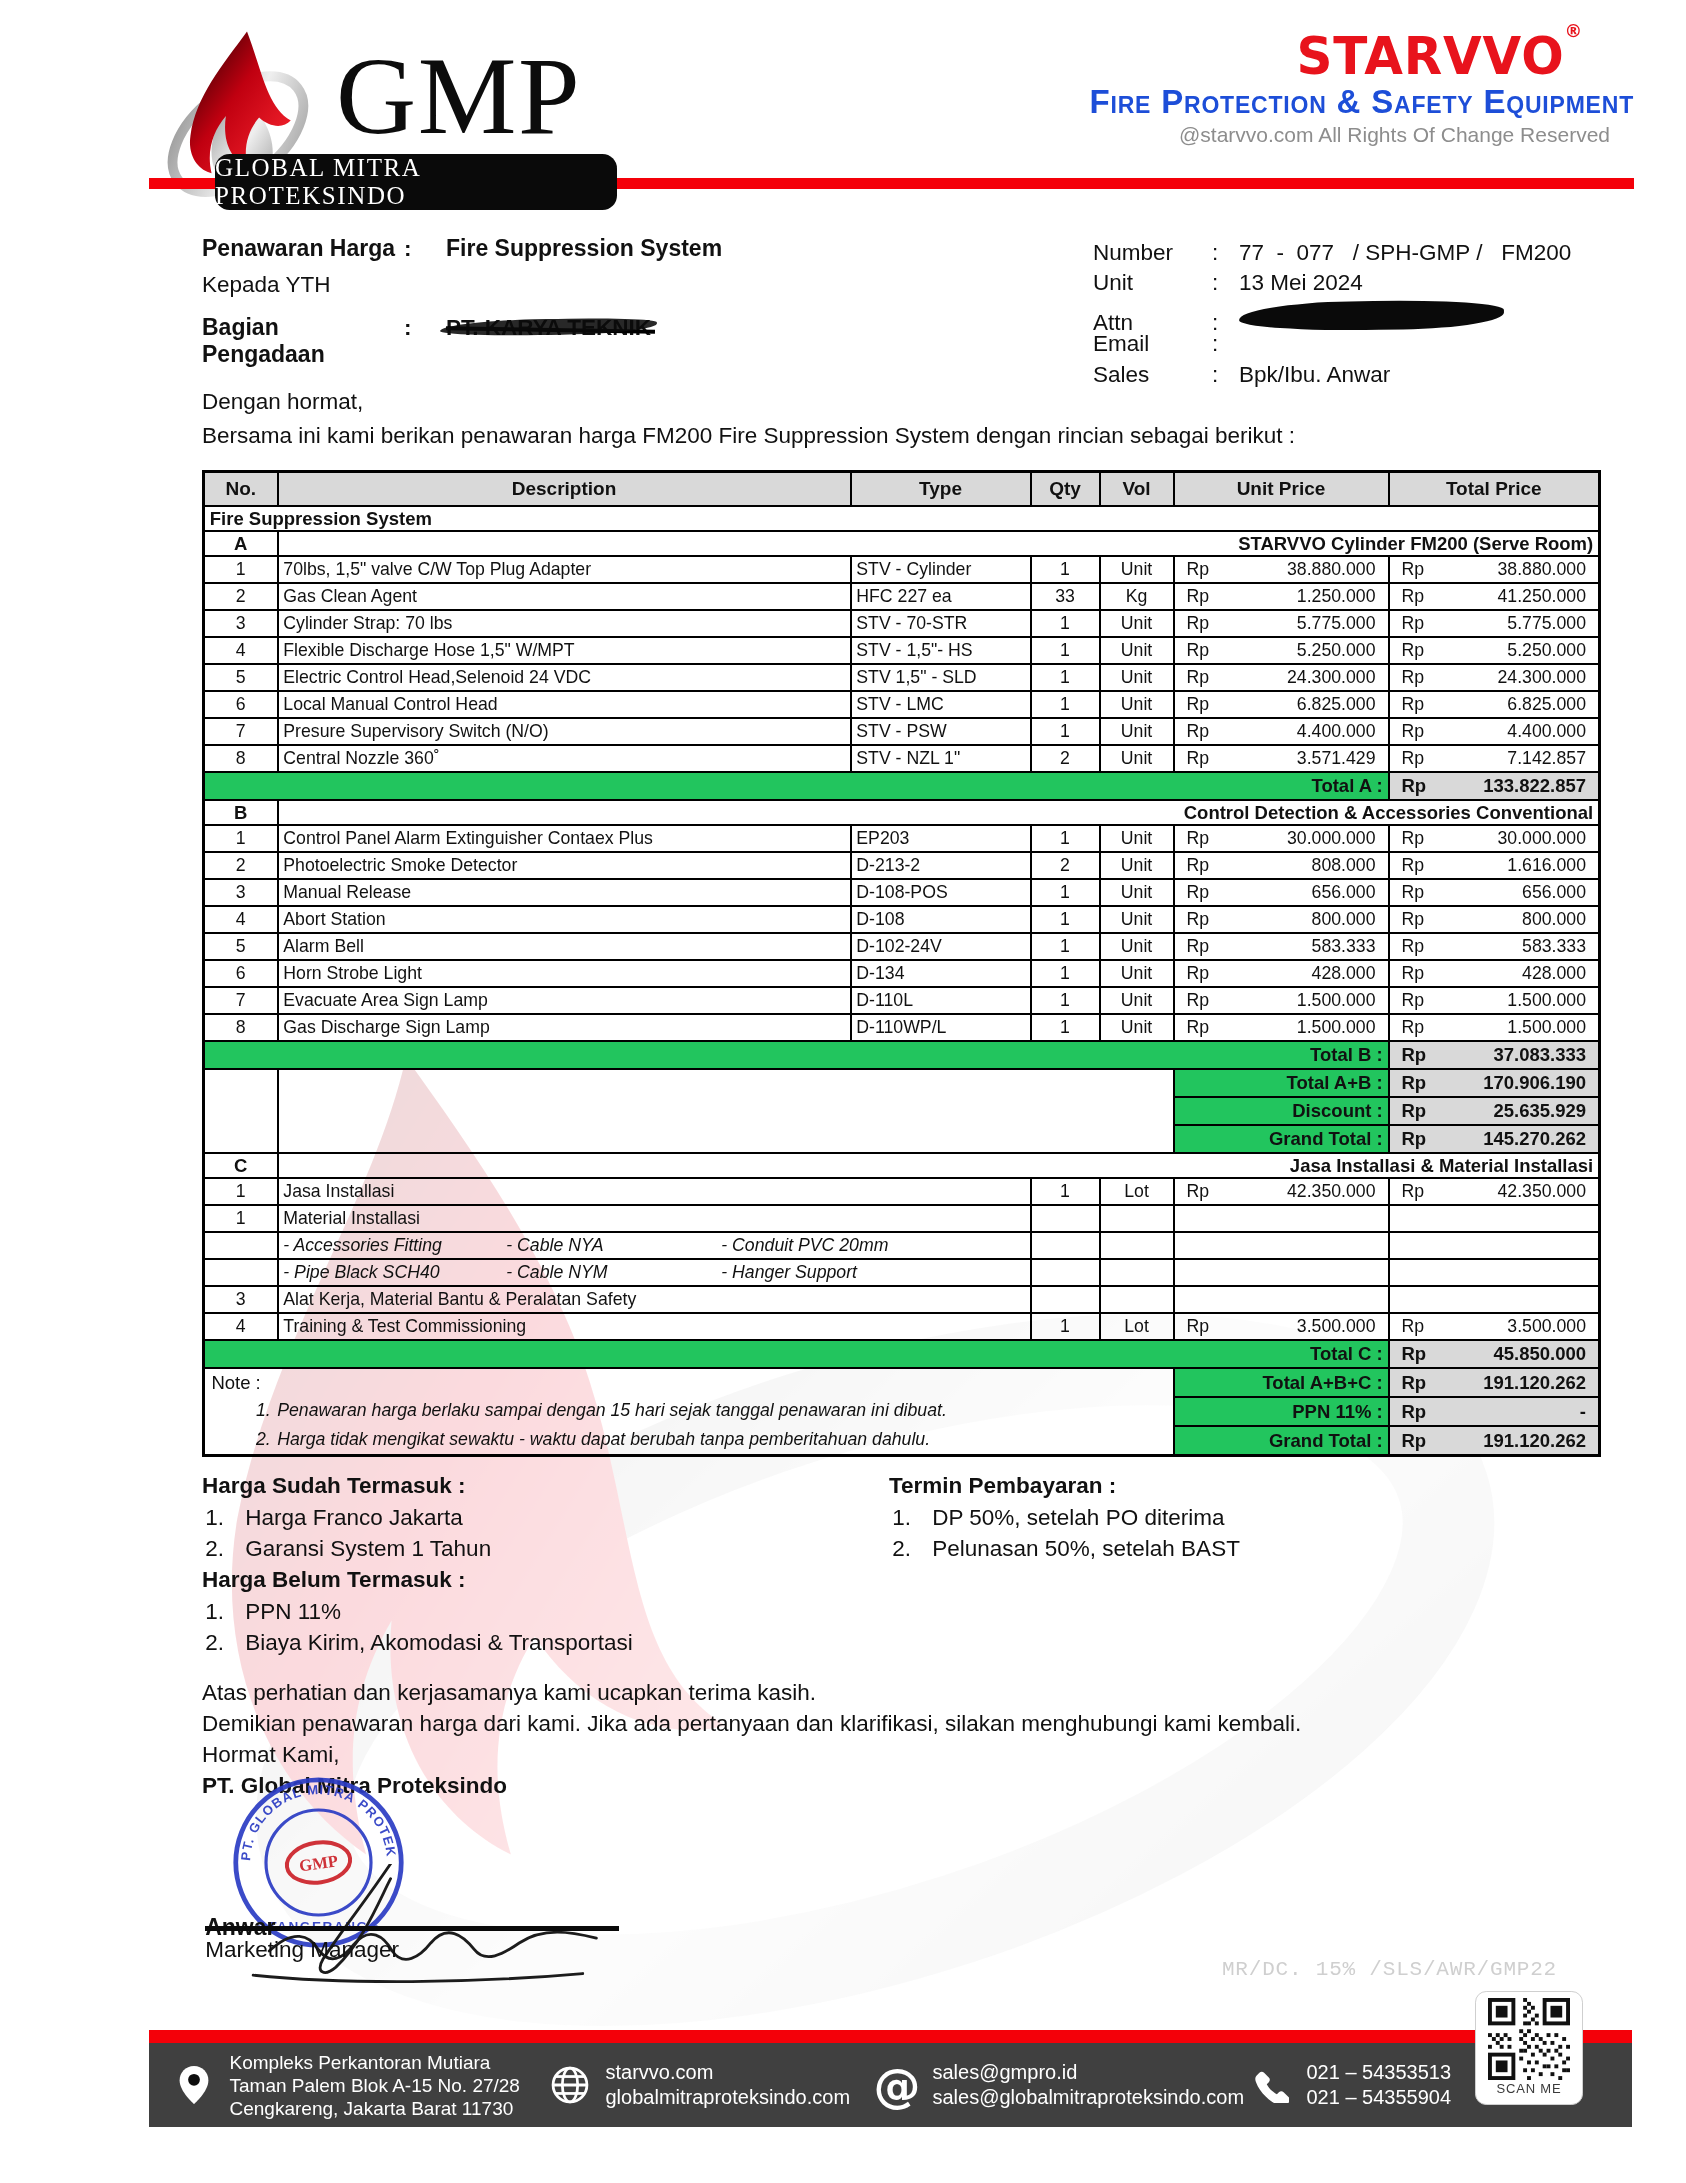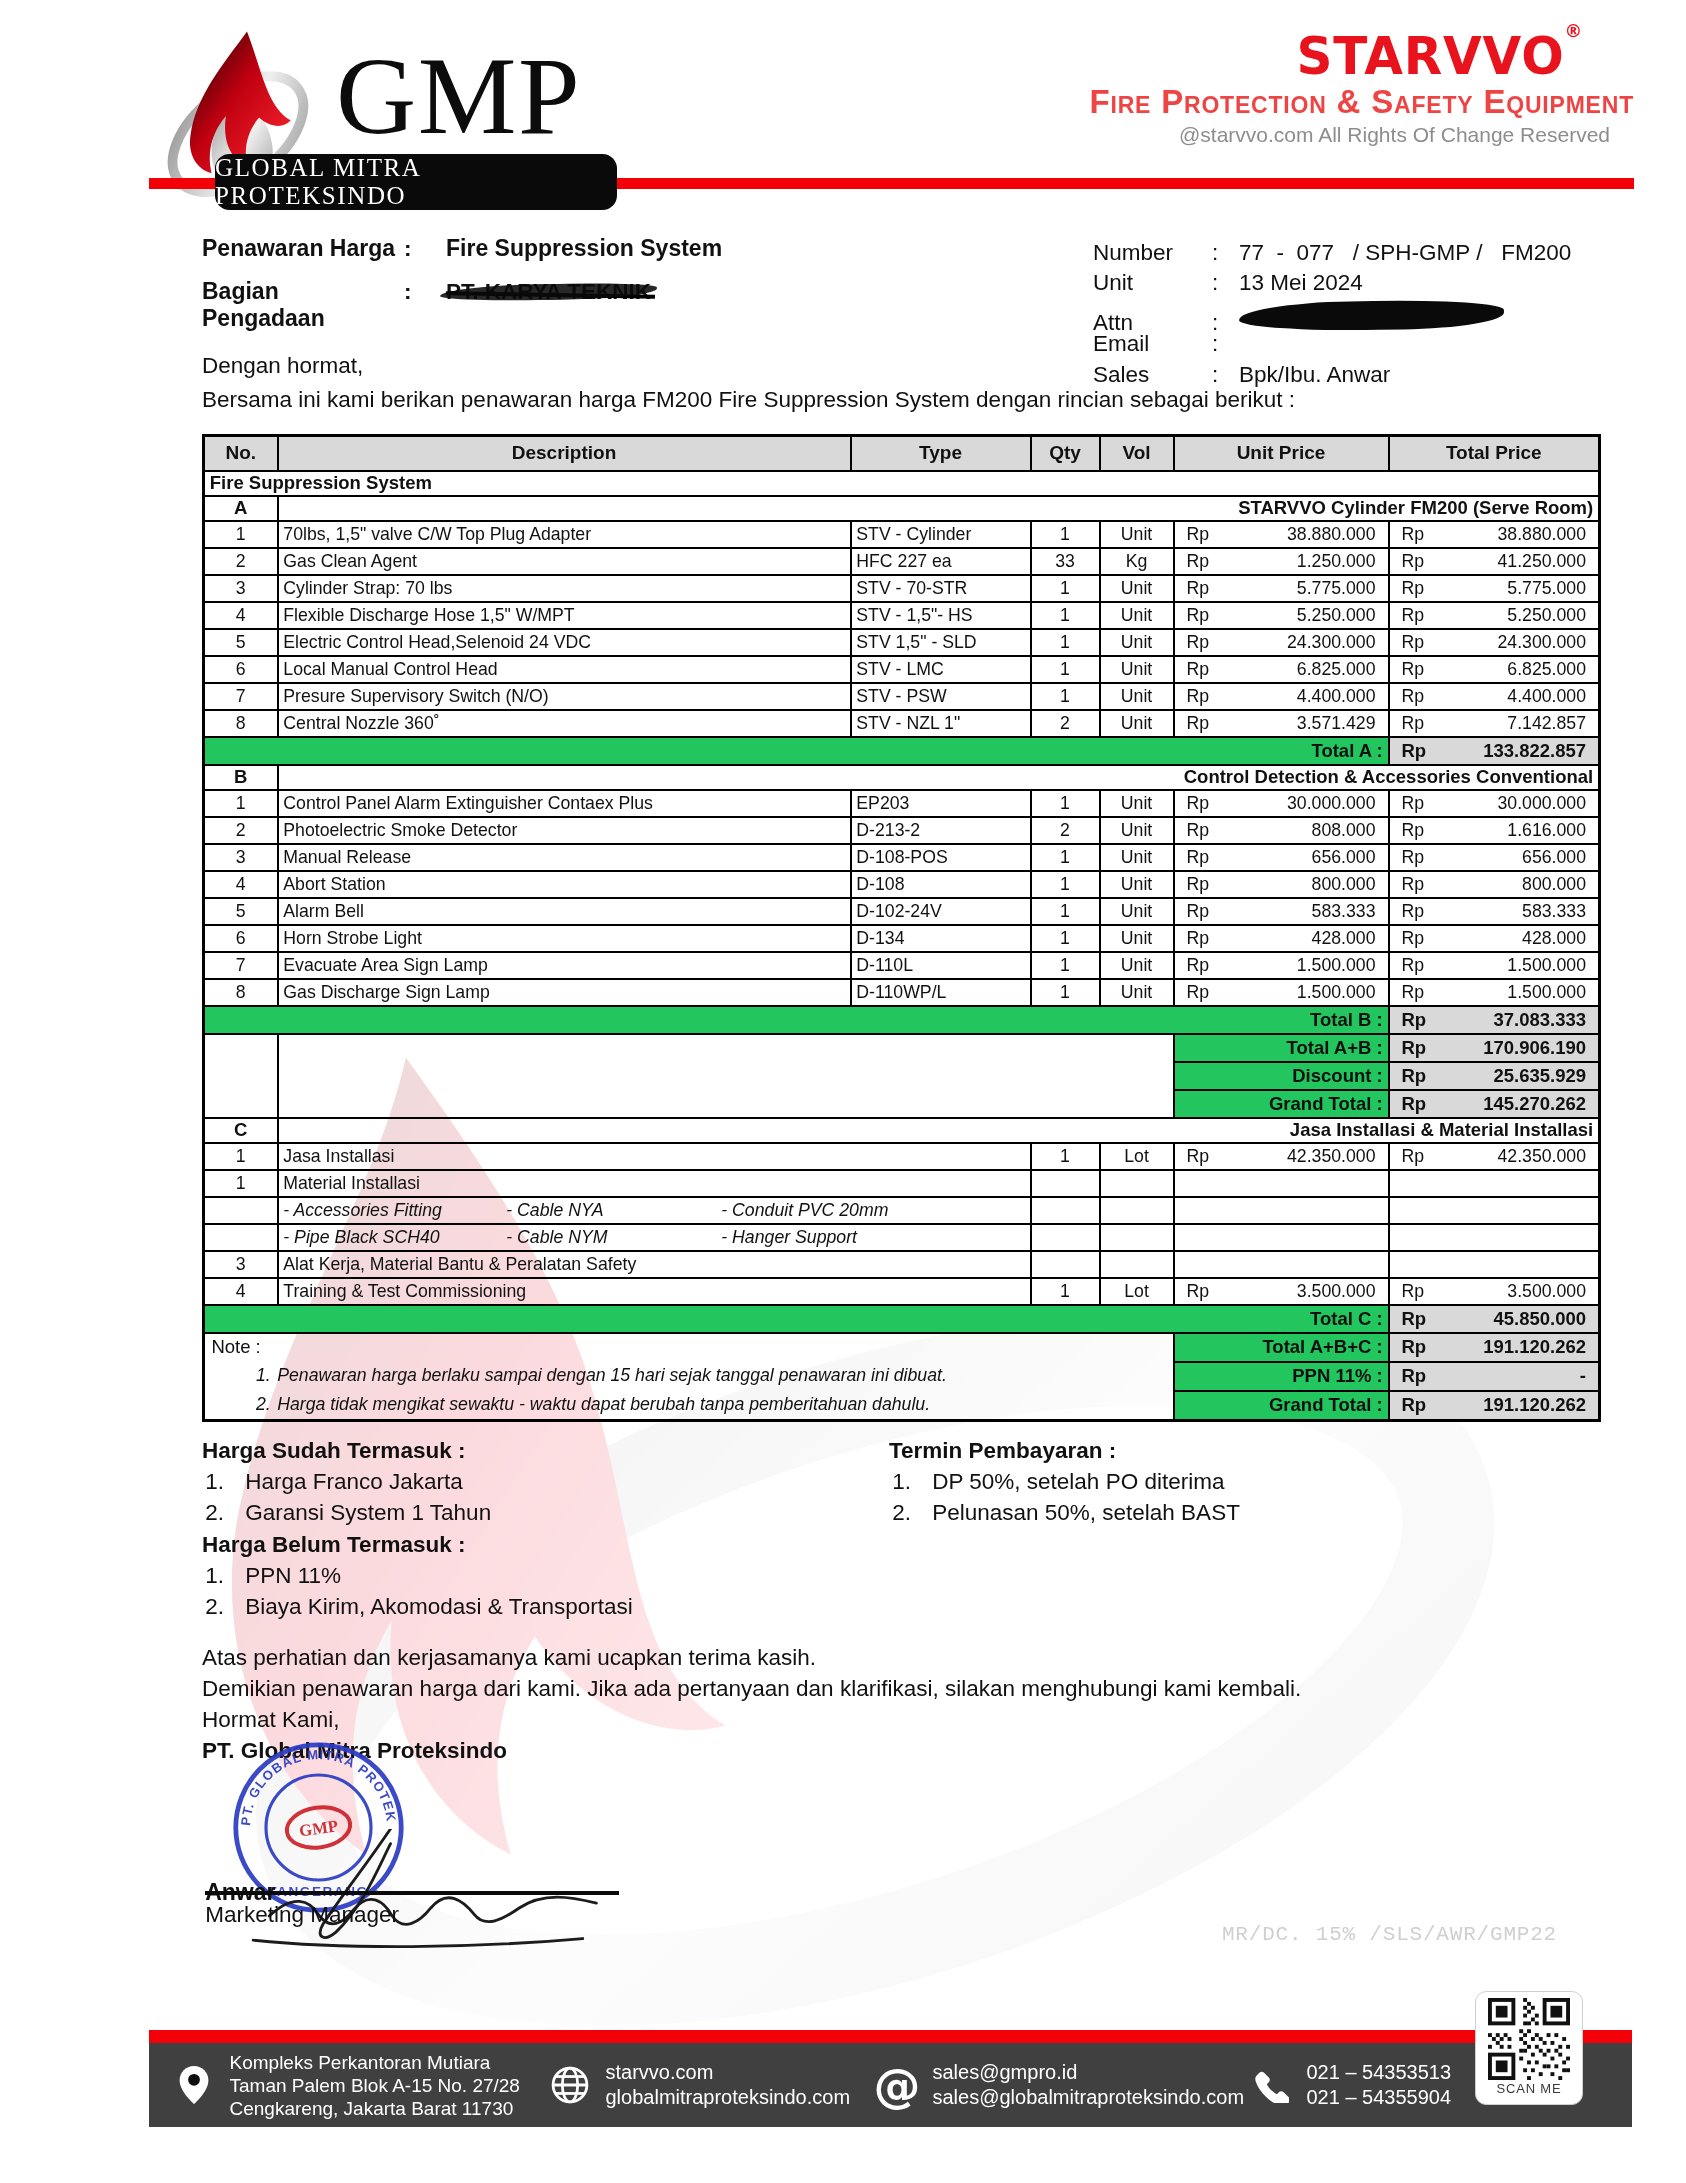--- a/index.html
+++ b/index.html
@@ -13,21 +13,21 @@
   .gmp-text{position:absolute;left:336px;top:32px;font-family:"Liberation Serif",serif;
             font-size:111px;letter-spacing:1.6px;color:#0c0c0c;}
   .topline{position:absolute;left:149px;top:178px;width:1485px;height:11.2px;background:#f40009;}
   .badge{position:absolute;left:215px;top:154px;width:402px;height:56px;background:#0a0a0a;border-radius:14.5px;
          display:flex;align-items:center;justify-content:center;}
   .badge span{color:#fff;font-family:"Liberation Serif",serif;font-size:25px;letter-spacing:1.6px;}
   .sv-block{position:absolute;right:53px;top:27px;text-align:right;}
   .sv-logo{font-size:50px;font-weight:800;color:#e8131c;letter-spacing:0.8px;padding-right:51px;
            font-family:"DejaVu Sans",sans-serif;transform:scaleY(1.04);}
   .sv-logo .reg{font-size:17.7px;vertical-align:top;position:relative;top:-4.8px;}
-  .sv-tag{font-variant:small-caps;font-weight:bold;font-size:33px;letter-spacing:0.8px;color:#ef4444;margin-top:-1.6px;}
+  .sv-tag{font-variant:small-caps;font-weight:bold;font-size:33px;letter-spacing:0.8px;color:#1d4ed8;margin-top:-1.6px;}
   .sv-note{font-size:21px;color:#8d8d8d;margin-top:1.6px;padding-right:24px;}
   
   .content{position:absolute;left:202px;top:235px;width:1397px;z-index:2;}
   .intro{position:relative;font-size:22.5px;}
   .i-row{display:flex;align-items:baseline;}
   .i-label{width:202px;font-weight:bold;font-size:23px;}
   .i-colon{width:42px;font-weight:bold;}
   .i-value{font-weight:bold;font-size:23px;}
   .plain{font-size:22.5px;}
   .mt10{margin-top:9.6px;} .mt18{margin-top:16px;} .mt24{margin-top:21px;} .mt8{margin-top:8px;}
@@ -157,20 +157,21 @@
   </div>
 
   <main class="content">
 
     <section class="intro">
       <div class="i-row">
         <span class="i-label">Penawaran Harga</span>
         <span class="i-colon">:</span>
         <span class="i-value">Fire Suppression System</span>
       </div>
+      <div class="plain mt10">Kepada YTH</div>
       <div class="i-row mt18">
         <span class="i-label">Bagian Pengadaan</span>
         <span class="i-colon">:</span>
         <span class="scribbled">PT. KARYA TEKNIK</span>
       </div>
       <div class="plain mt24">Dengan hormat,</div>
       <div class="plain mt8">Bersama ini kami berikan penawaran harga FM200 Fire Suppression System dengan rincian sebagai berikut :</div>
 
       <div class="meta">
         <div class="m-row">

